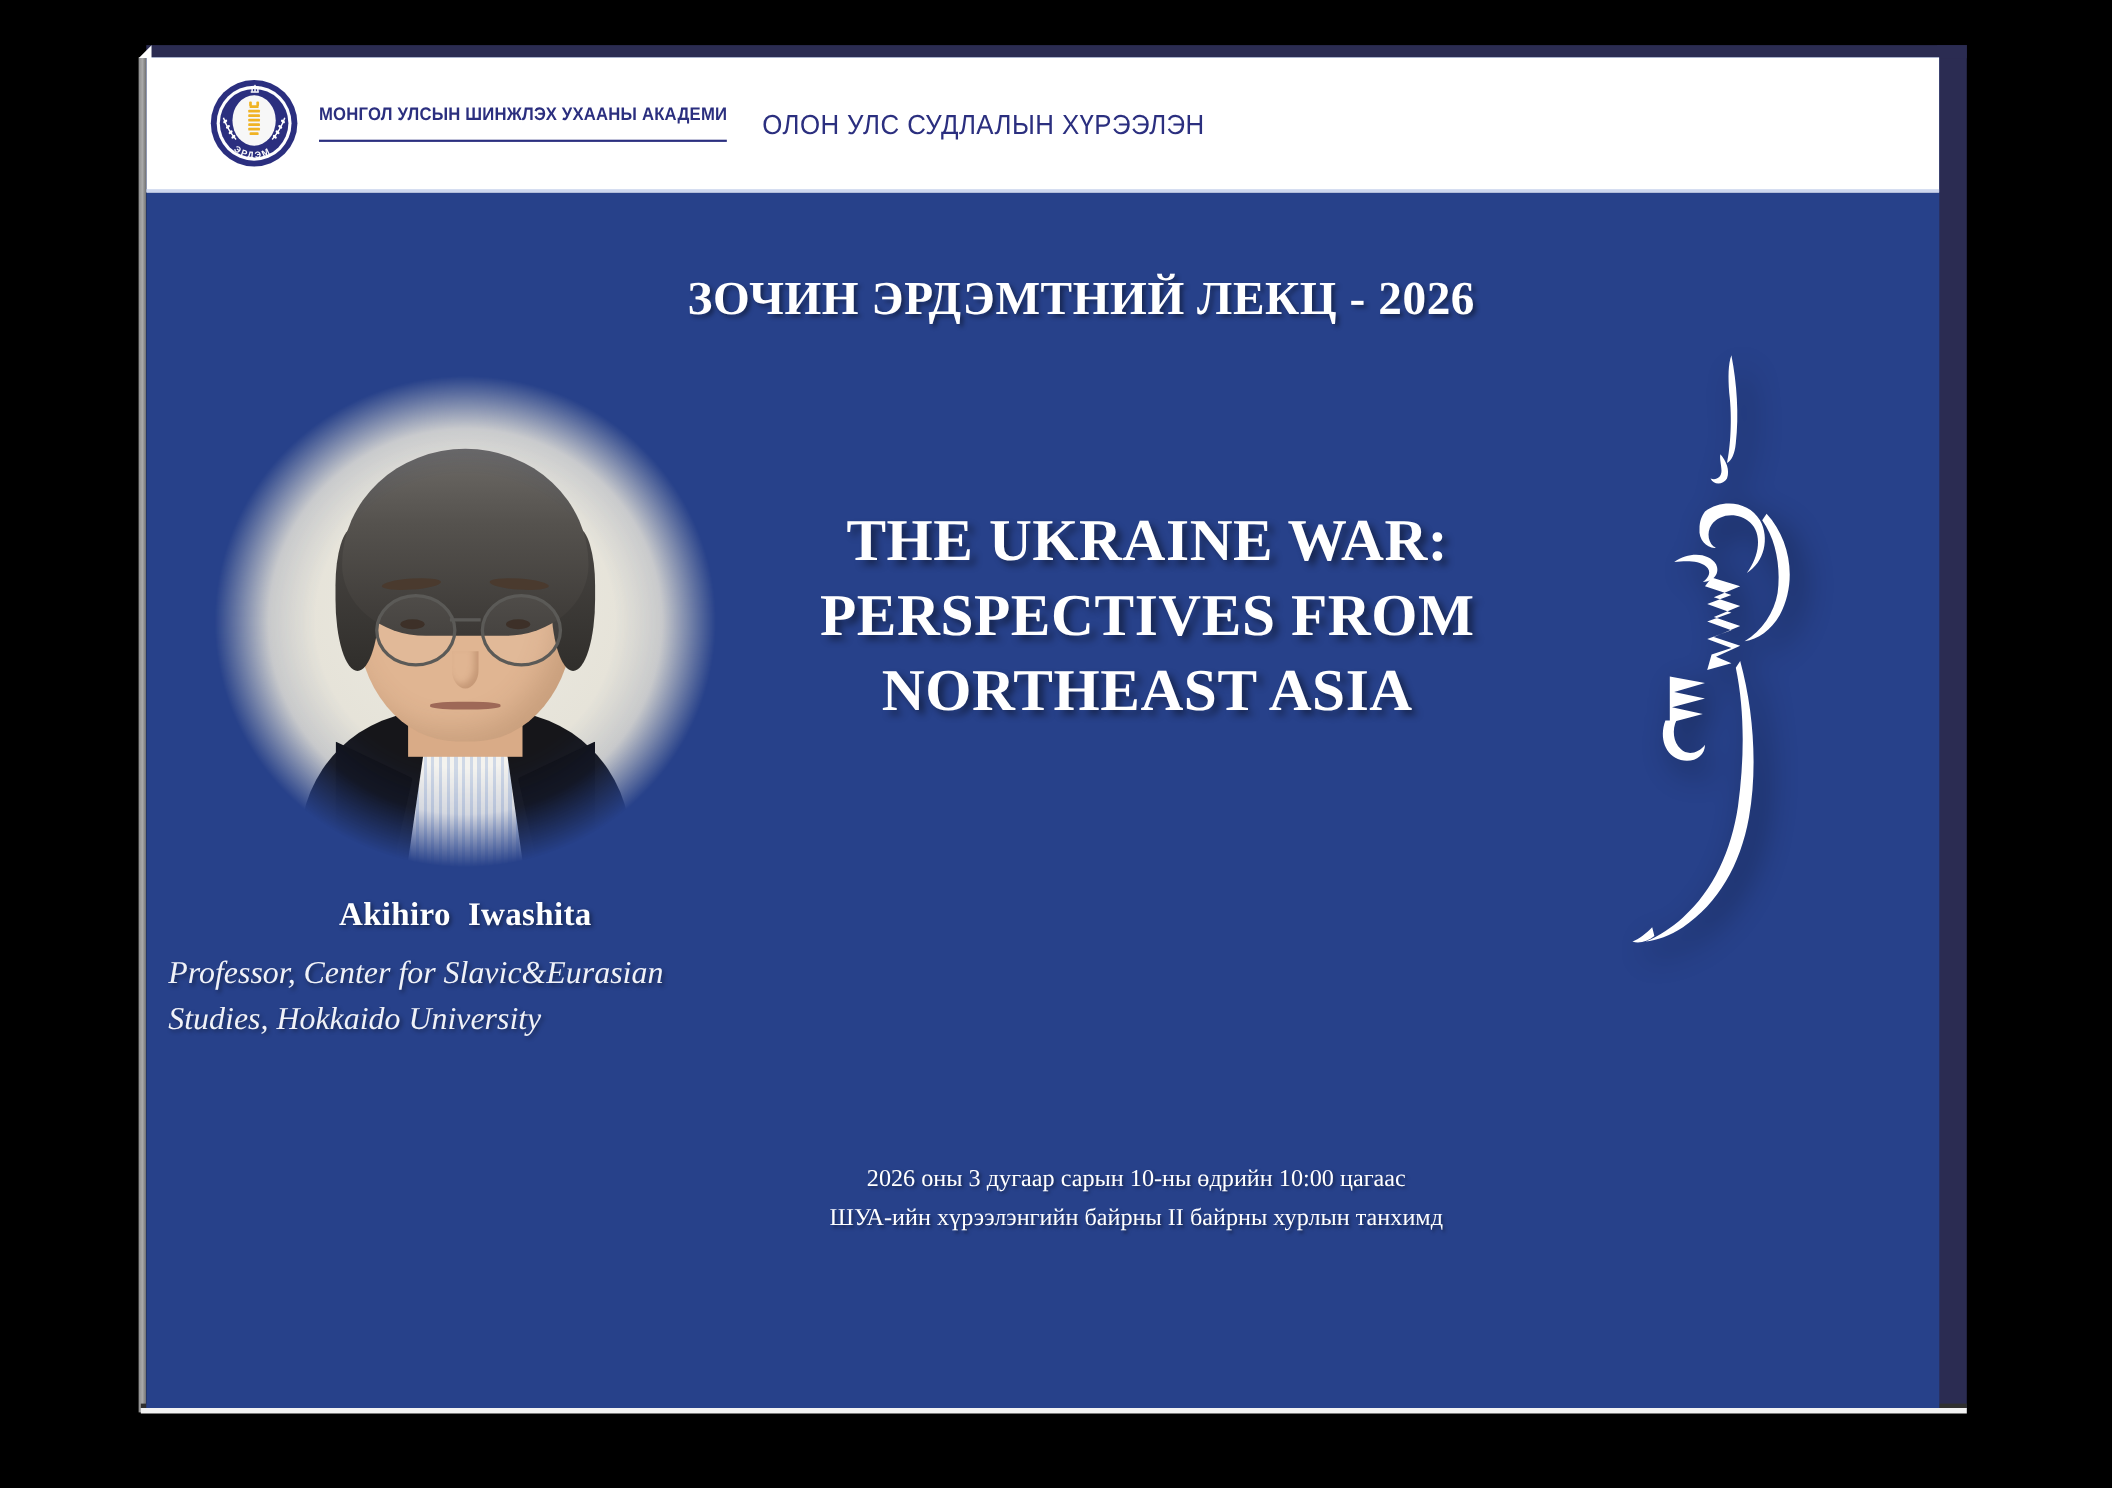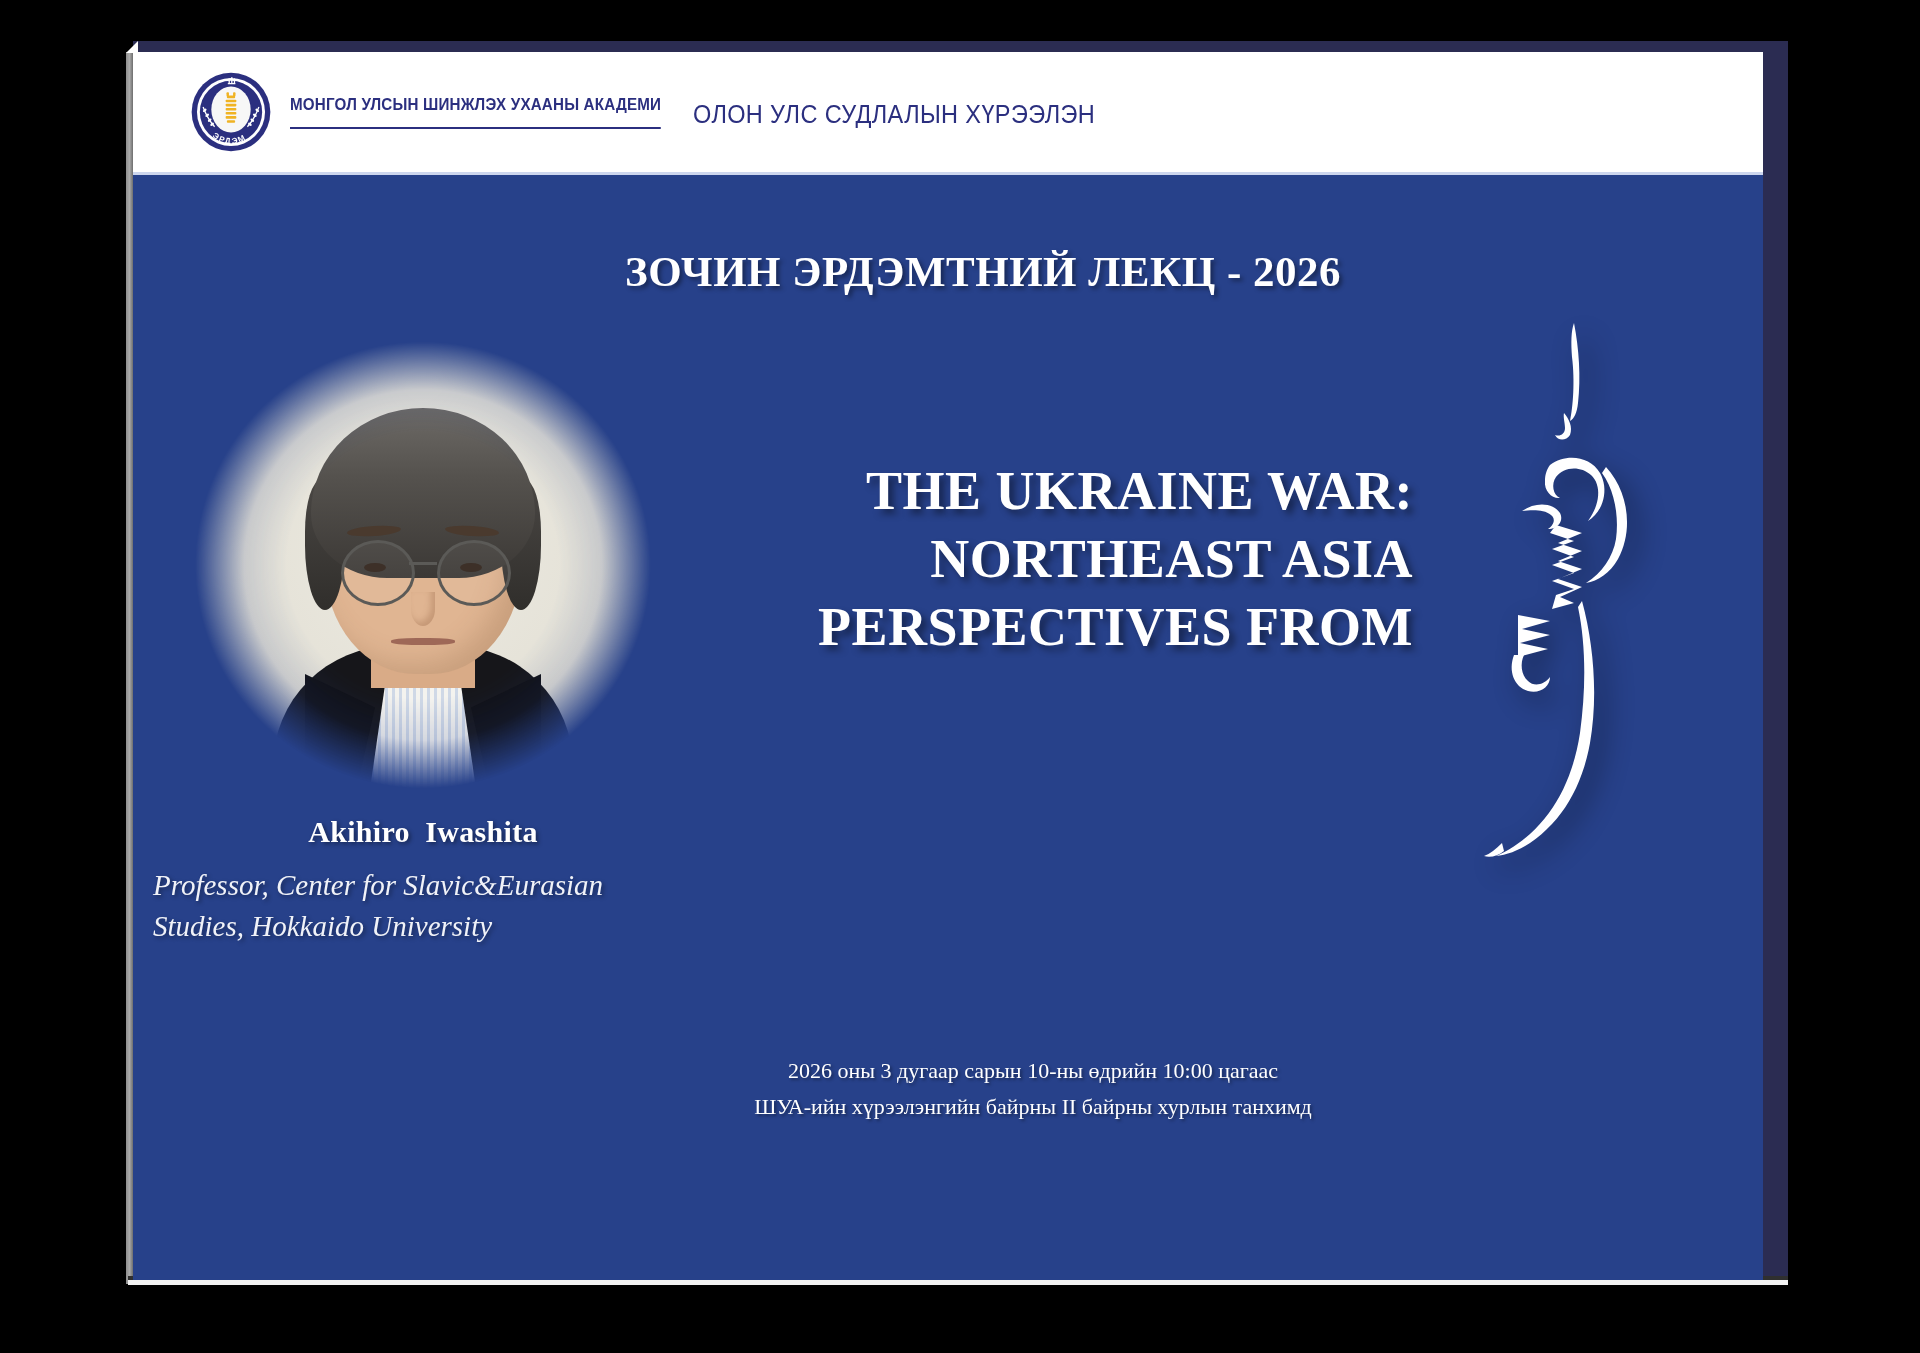--- a/index.html
+++ b/index.html
@@ -151,21 +151,21 @@
     letter-spacing: 0.5px;
     text-shadow: 3px 3px 4px rgba(0,0,0,0.38);
     white-space: nowrap;
   }
 
   .lecture-title {
     position: absolute;
     left: 540px;
     top: 282px;
     width: 740px;
-    text-align: right;
+    text-align: center;
     color: #ffffff;
     font-family: "Liberation Serif", serif;
     font-weight: bold;
     font-size: 54px;
     line-height: 1.26;
     letter-spacing: 0.5px;
     text-shadow: 5px 5px 7px rgba(0,0,0,0.42);
   }
 
   
@@ -450,22 +450,22 @@
 
       </div>
     </div>
 
     <div class="body-area">
 
       <div class="event-label">ЗОЧИН ЭРДЭМТНИЙ ЛЕКЦ - 2026</div>
 
       <div class="lecture-title">
         <div>THE UKRAINE WAR:</div>
+        <div>PERSPECTIVES FROM</div>
         <div>NORTHEAST ASIA</div>
-        <div>PERSPECTIVES FROM</div>
       </div>
 
       <div class="portrait-box">
         <div class="portrait-clip">
           <div class="photo-bg"></div>
           <div class="shoulders"></div>
           <div class="collar"></div>
           <div class="collar-l"></div>
           <div class="collar-r"></div>
           <div class="neck"></div>

